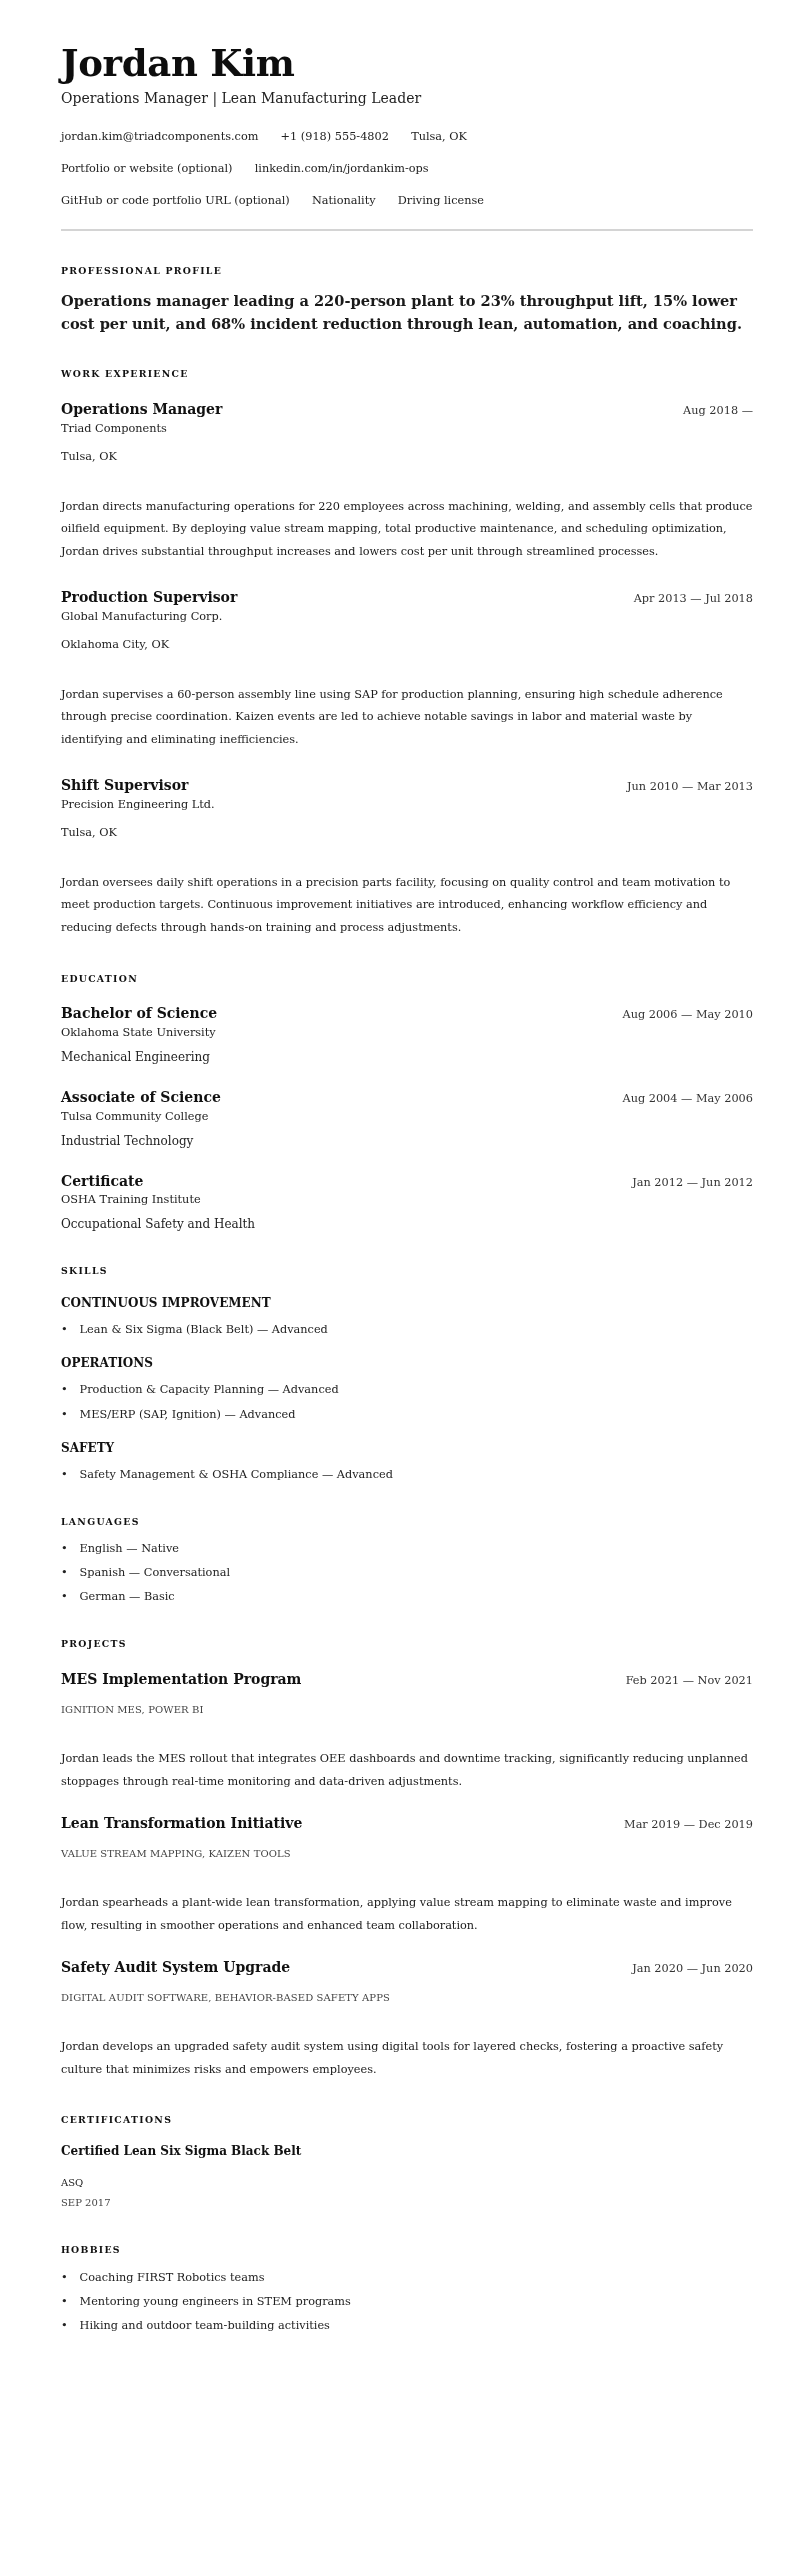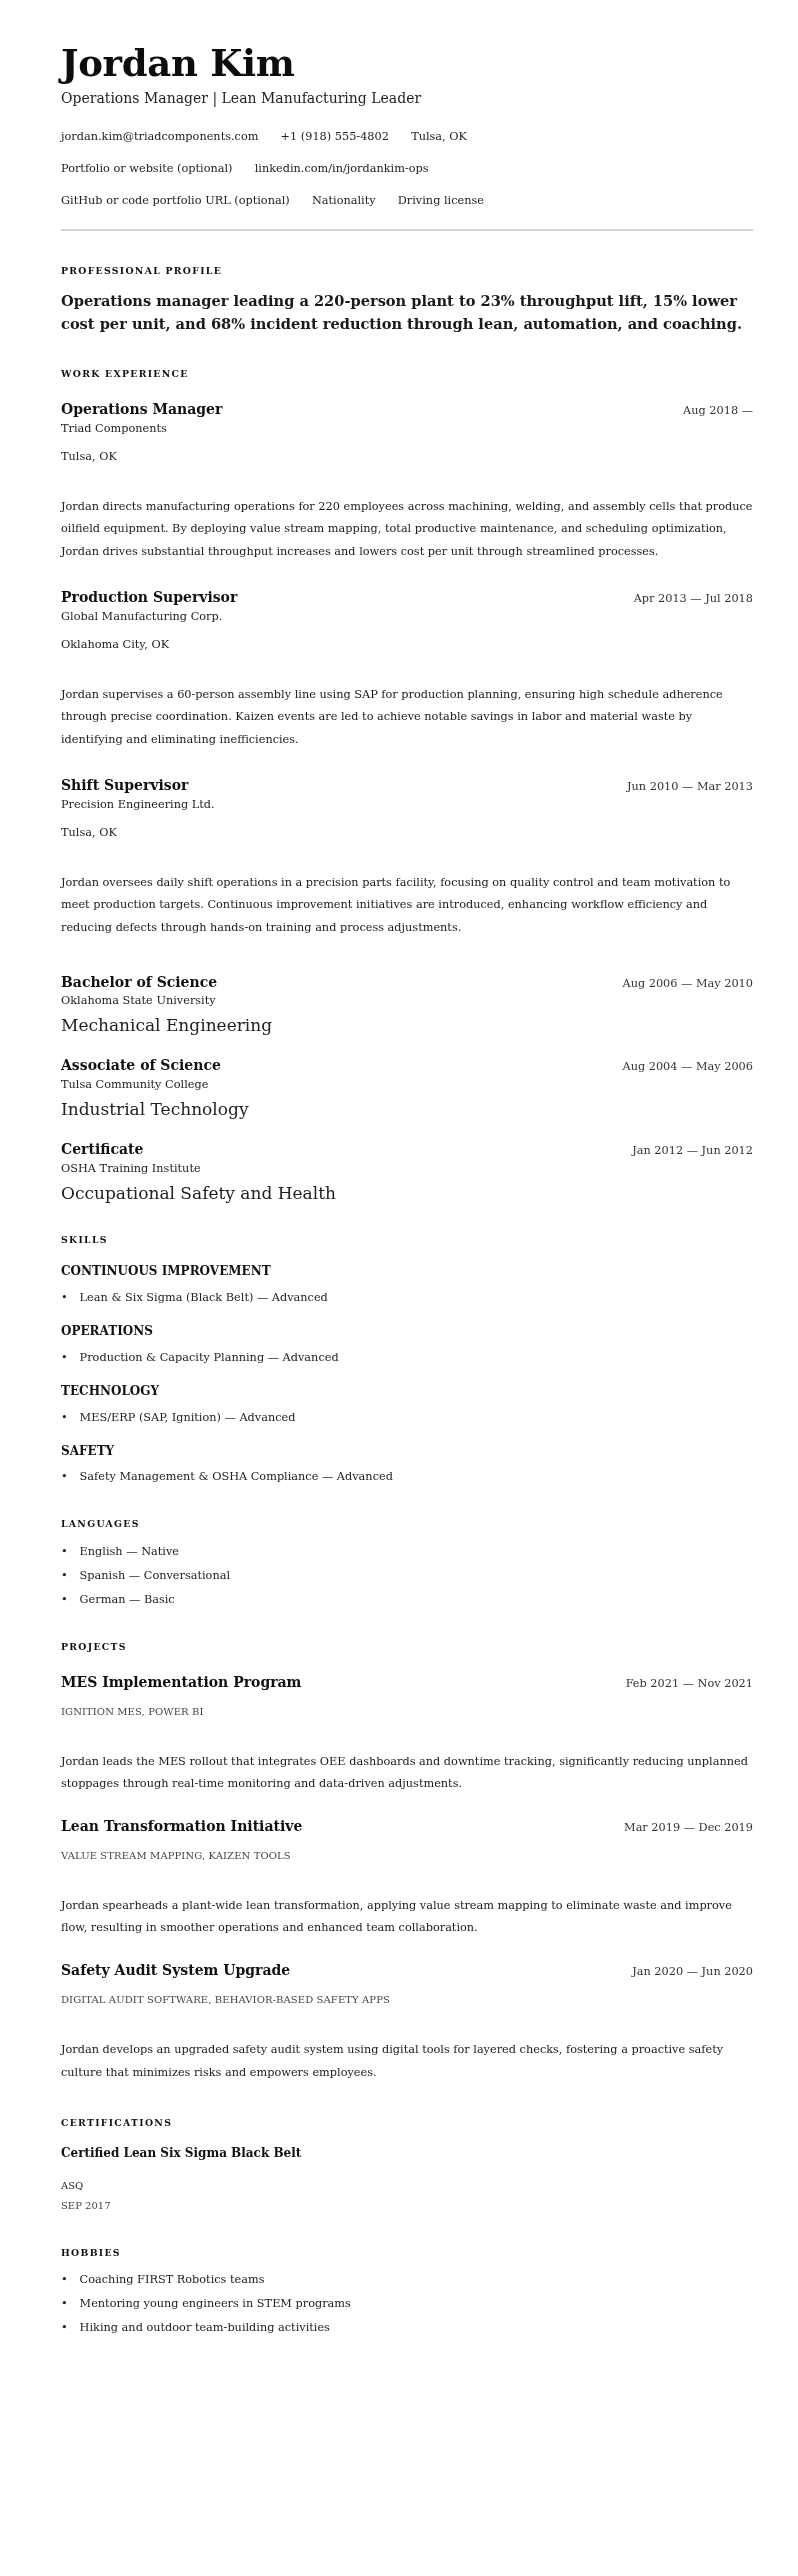--- a/index.html
+++ b/index.html
@@ -29,21 +29,21 @@
     .entry-head { display: flex; justify-content: space-between; align-items: flex-end; }
     .entry-title { font-size: 14px; font-weight: bold; line-height: 20px; color: #111; }
     .entry-date { font-size: 11.3px; line-height: 16px; color: #333; }
     .entry-sub { font-size: 11.3px; line-height: 16px; color: #222; margin-top: 1.3px; }
     .entry-loc { font-size: 11.3px; line-height: 16px; color: #222; margin-top: 12px; }
     .entry-desc { font-size: 11.3px; line-height: 22.6px; color: #1a1a1a; margin-top: 31px; }
     .job + .job { margin-top: 24px; }
 
     .edu + .edu { margin-top: 22.6px; }
     .edu-sub { font-size: 11.3px; line-height: 16px; color: #222; margin-top: 1.3px; }
-    .edu-sub2 { font-size: 17px; line-height: 16px; color: #222; margin-top: 8px; }
+    .edu-sub2 { font-size: 12px; line-height: 16px; color: #222; margin-top: 8px; }
 
     .skill-cat { font-size: 12px; font-weight: bold; line-height: 17.3px; margin-top: 17.3px; color: #111; }
     .bullets { list-style: none; margin-top: 9.3px; }
     .bullets li { font-size: 11.3px; line-height: 16px; position: relative; padding-left: 18.6px; color: #222; }
     .bullets li + li { margin-top: 8px; }
     .bullets li::before { content: "•"; position: absolute; left: 0; top: 0; font-size: 11.3px; }
 
     .proj-tech { font-size: 10px; line-height: 14.6px; color: #444; margin-top: 13.3px; letter-spacing: 0.1px; }
     .proj-desc { font-size: 11.3px; line-height: 22.6px; color: #1a1a1a; margin-top: 31px; }
     .proj + .proj { margin-top: 20px; }
@@ -111,20 +111,21 @@
         <div class="entry-title">Shift Supervisor</div>
         <div class="entry-date">Jun 2010 — Mar 2013</div>
       </div>
       <div class="entry-sub">Precision Engineering Ltd.</div>
       <div class="entry-loc">Tulsa, OK</div>
       <p class="entry-desc">Jordan oversees daily shift operations in a precision parts facility, focusing on quality control and team motivation to meet production targets. Continuous improvement initiatives are introduced, enhancing workflow efficiency and reducing defects through hands-on training and process adjustments.</p>
     </div>
   </section>
 
   <section class="section">
+    <h2 class="section-title">EDUCATION</h2>
 
     <div class="entry edu">
       <div class="entry-head">
         <div class="entry-title">Bachelor of Science</div>
         <div class="entry-date">Aug 2006 — May 2010</div>
       </div>
       <div class="edu-sub">Oklahoma State University</div>
       <div class="edu-sub2">Mechanical Engineering</div>
     </div>
 
@@ -153,21 +154,20 @@
     <div class="skill-cat">CONTINUOUS IMPROVEMENT</div>
     <ul class="bullets">
       <li>Lean &amp; Six Sigma (Black Belt) — Advanced</li>
     </ul>
 
     <div class="skill-cat">OPERATIONS</div>
     <ul class="bullets">
       <li>Production &amp; Capacity Planning — Advanced</li>
     </ul>
 
-    <div class="skill-cat">TECHNOLOGY</div>
     <ul class="bullets">
       <li>MES/ERP (SAP, Ignition) — Advanced</li>
     </ul>
 
     <div class="skill-cat">SAFETY</div>
     <ul class="bullets">
       <li>Safety Management &amp; OSHA Compliance — Advanced</li>
     </ul>
   </section>
 

